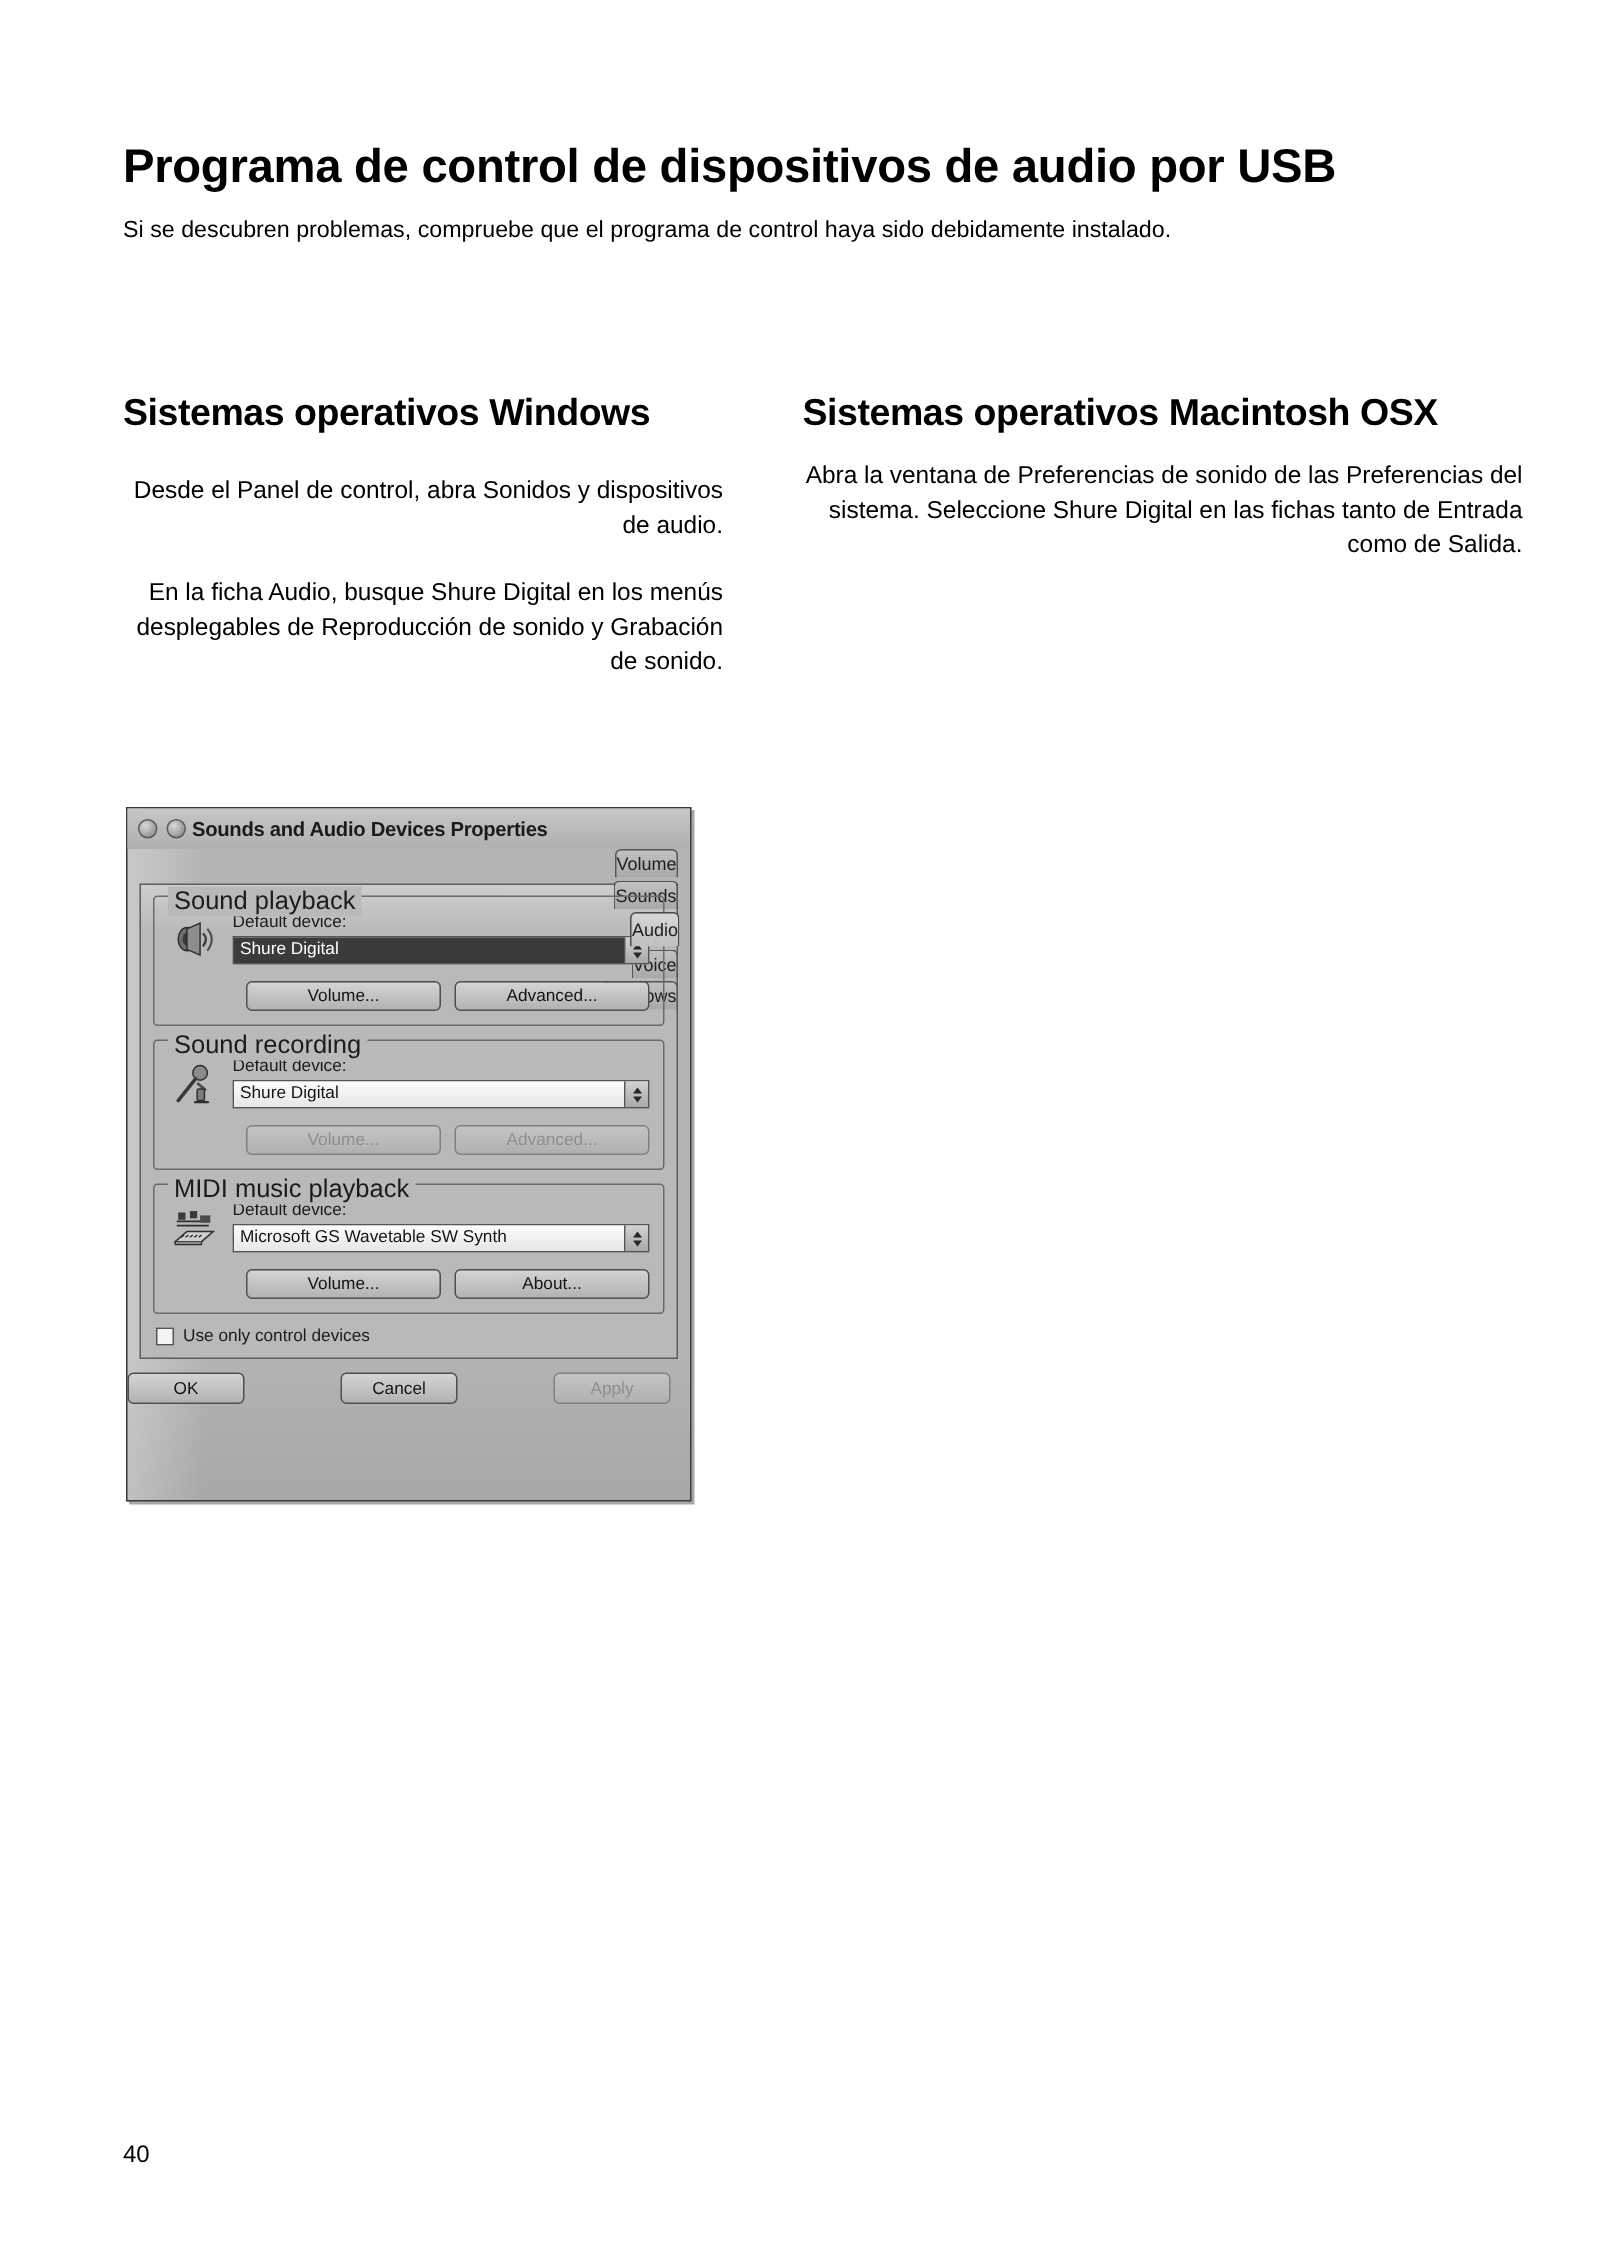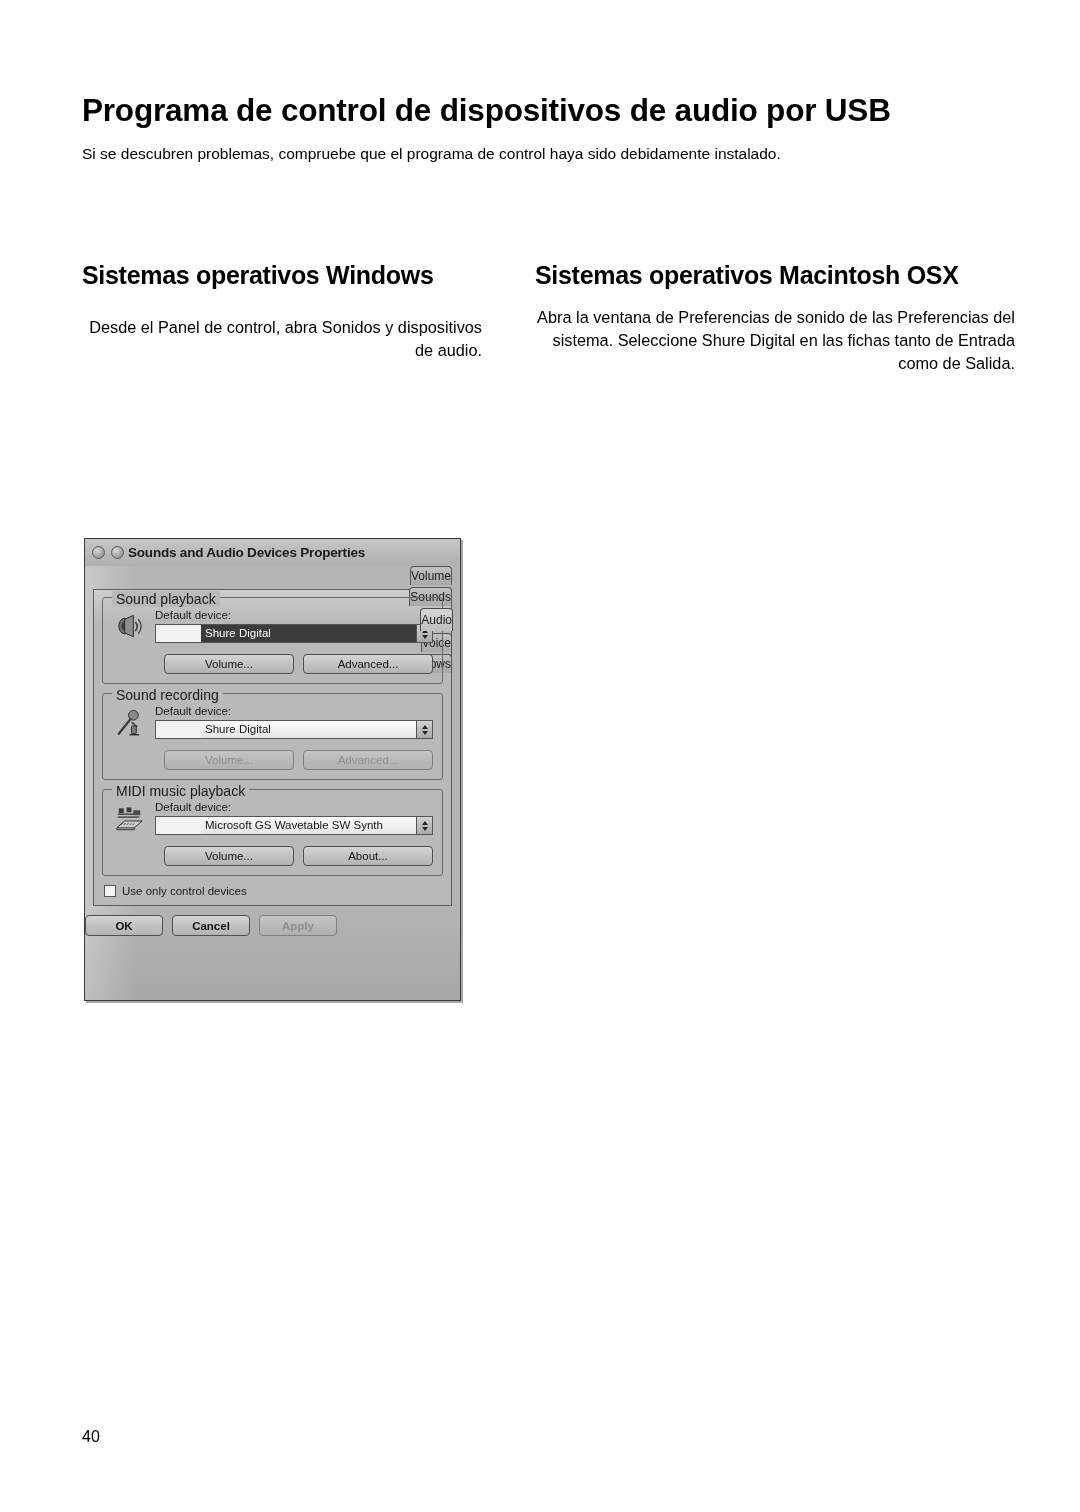--- a/index.html
+++ b/index.html
@@ -157,21 +157,21 @@
     margin-bottom: 9px;
     padding: 11px 9px 9px 9px;
     box-sizing: border-box;
   }
   .group-title {
     position: absolute;
     top: -7px;
     left: 9px;
     background: #b9b9b9;
     padding: 0 4px;
-    font-size: 14px;
+    font-size: 17px;
     color: #1b1b1b;
     white-space: nowrap;
   }
   .group-row {
     display: flex;
     align-items: flex-start;
     gap: 8px;
   }
   .dev-icon {
     width: 35px; height: 36px;
@@ -196,21 +196,20 @@
   }
   .combo .combo-text {
     flex: 1 1 auto;
     font-size: 11.5px;
     line-height: 17px;
     padding-left: 4px;
     color: #141414;
     background: linear-gradient(180deg,#fdfdfd,#e6e6e6);
     overflow: hidden;
     white-space: nowrap;
-    margin-left: 45px;
   }
   .combo.selected .combo-text {
     background: #3b3b3b;
     color: #ffffff;
   }
   .combo .spinner {
     width: 15px;
     flex: none;
     border-left: 1px solid #555;
     background: linear-gradient(180deg,#d2d2d2,#a9a9a9);
@@ -260,36 +259,36 @@
     width: 12px; height: 12px;
     background: #f4f4f4;
     border: 1px solid #555;
     box-sizing: border-box;
     flex: none;
   }
   .checkrow span { font-size: 11.5px; color: #1b1b1b; }
 
   .dialog-footer {
     display: flex;
-    justify-content: flex-start;
+    justify-content: space-between;
     gap: 9px;
     padding: 9px 13px 0 0;
-    font-weight: bold;
   }
   .dialog-footer .btn { flex: 0 0 78px; height: 21px; line-height: 20px; }
 </style>
 </head>
 <body>
 
 <h1 class="page-title">Programa de control de dispositivos de audio por USB</h1>
 <p class="page-subtitle">Si se descubren problemas, compruebe que el programa de control haya sido debidamente instalado.</p>
 
 <div class="col-left">
   <h2 class="col-heading">Sistemas operativos Windows</h2>
   <p class="col-para">Desde el Panel de control, abra Sonidos y dispositivos de audio.</p>
+  <p class="col-para">En la ficha Audio, busque Shure Digital en los menús desplegables de Reproducción de sonido y Grabación de sonido.</p>
 </div>
 
 <div class="col-right">
   <h2 class="col-heading">Sistemas operativos Macintosh OSX</h2>
   <p class="col-para">Abra la ventana de Preferencias de sonido de las Preferencias del sistema. Seleccione Shure Digital en las fichas tanto de Entrada como de Salida.</p>
 </div>
 
 <div class="page-number">40</div>
 
 <div class="dialog">

